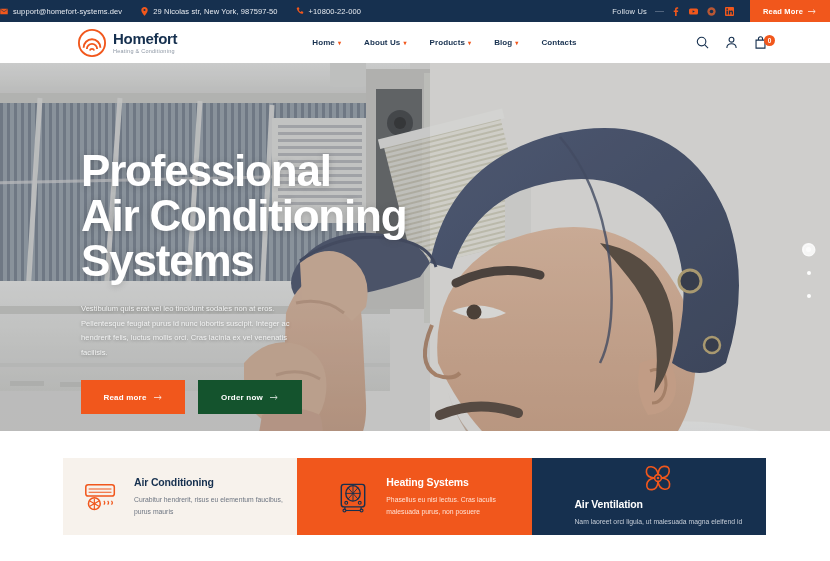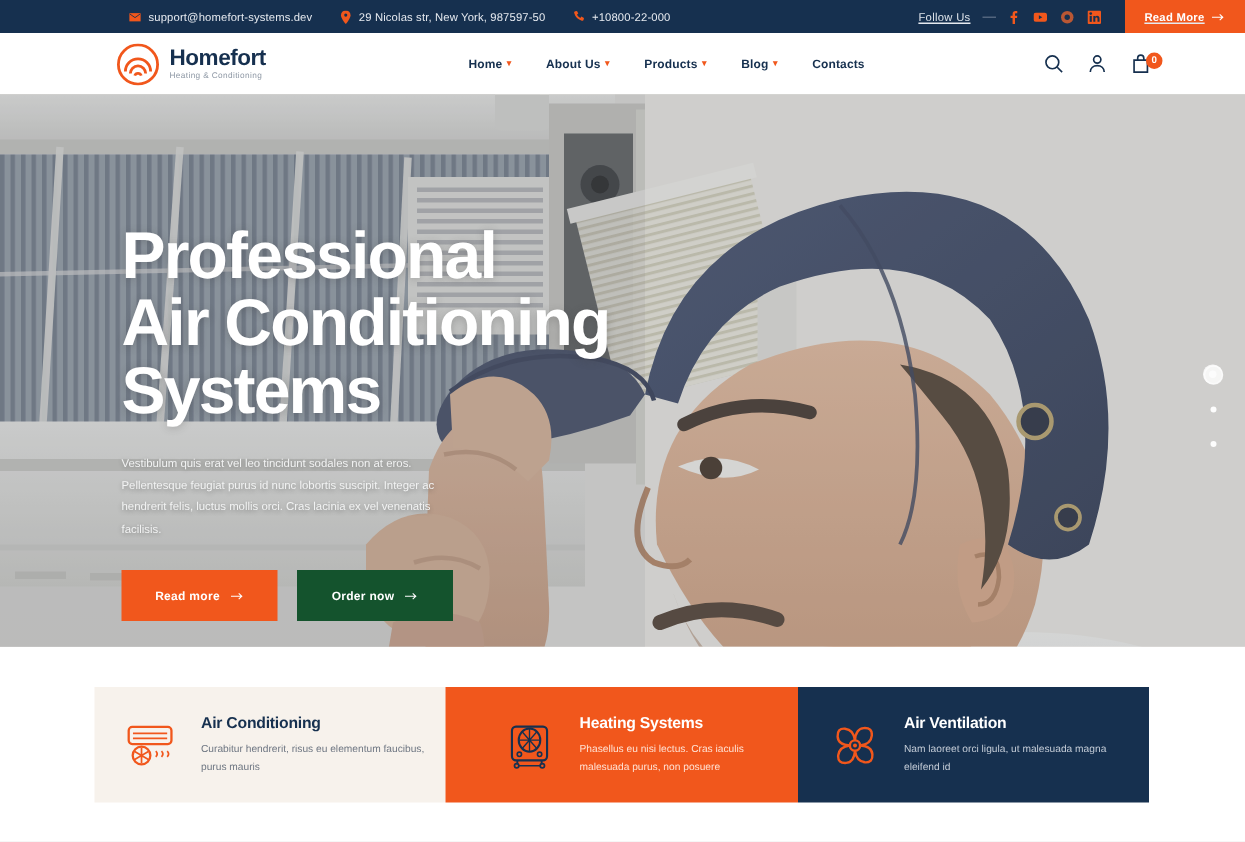--- a/index.html
+++ b/index.html
@@ -13,25 +13,25 @@
 
   
   .topbar {
     position: absolute; top: 0; left: 0;
     width: 830px; height: 22px;
     background: #16304f;
     display: flex; align-items: center;
     font-size: 7.5px; color: #e6eaf0;
     letter-spacing: .1px;
   }
-  .tb-left { display: flex; align-items: flex-start; margin-left: 86px; gap: 18px; }
+  .tb-left { display: flex; align-items: flex-start; gap: 18px; }
   .tb-item { display: flex; align-items: center; gap: 5px; white-space: nowrap; }
   .tb-item .ico { display: inline-flex; width: 8px; height: 8px; align-items: center; justify-content: center; color: #f1571c; }
   .tb-item .ico svg { display: block; }
-  .tb-right { margin-left: auto; display: flex; align-items: center; height: 20px; text-decoration: underline; }
+  .tb-right { margin-left: auto; display: flex; align-items: center; height: 20px; }
   .follow { font-size: 7.5px; color: #dde3ea; letter-spacing: .2px; }
   .dash { width: 9px; height: 1px; background: #52657e; margin: 0 7px 0 8px; }
   .socials { display: flex; align-items: center; gap: 9px; margin-right: 16px; }
   .soc { width: 9px; height: 9px; color: #f1571c; display: inline-flex; align-items: center; justify-content: center; }
   .soc svg { display: block; }
   .readmore-top {
     background: #f1571c; color: #fff;
     height: 22px; width: 80px;
     display: flex; align-items: center; justify-content: center; gap: 5px;
     font-size: 7.5px; font-weight: 700; letter-spacing: .2px;
@@ -121,21 +121,21 @@
   .card .c-icon { width: 40px; height: 40px; flex: 0 0 40px; display: flex; align-items: center; justify-content: center; }
   .card .c-body { margin-left: 13px; padding-right: 12px; }
   .card .c-title { font-size: 10.5px; font-weight: 700; letter-spacing: -.15px; }
   .card .c-desc { margin-top: 6px; font-size: 6.8px; line-height: 11.6px; }
   .card-light { background: #f7f2ec; }
   .card-light .c-title { color: #16304f; }
   .card-light .c-desc { color: #6e7682; }
   .card-orange { background: #f1571c; padding-left: 36px; }
   .card-orange .c-title { color: #fff; }
   .card-orange .c-desc { color: #ffe1d3; }
-  .card-dark { background: #16304f; }
+  .card-dark { background: #16304f; flex-direction: column; }
   .card-dark .c-title { color: #fff; }
   .card-dark .c-desc { color: #c4ccd7; }
 </style>
 </head>
 <body>
 
 <div class="page">
 
   <div class="topbar">
     <div class="tb-left">

